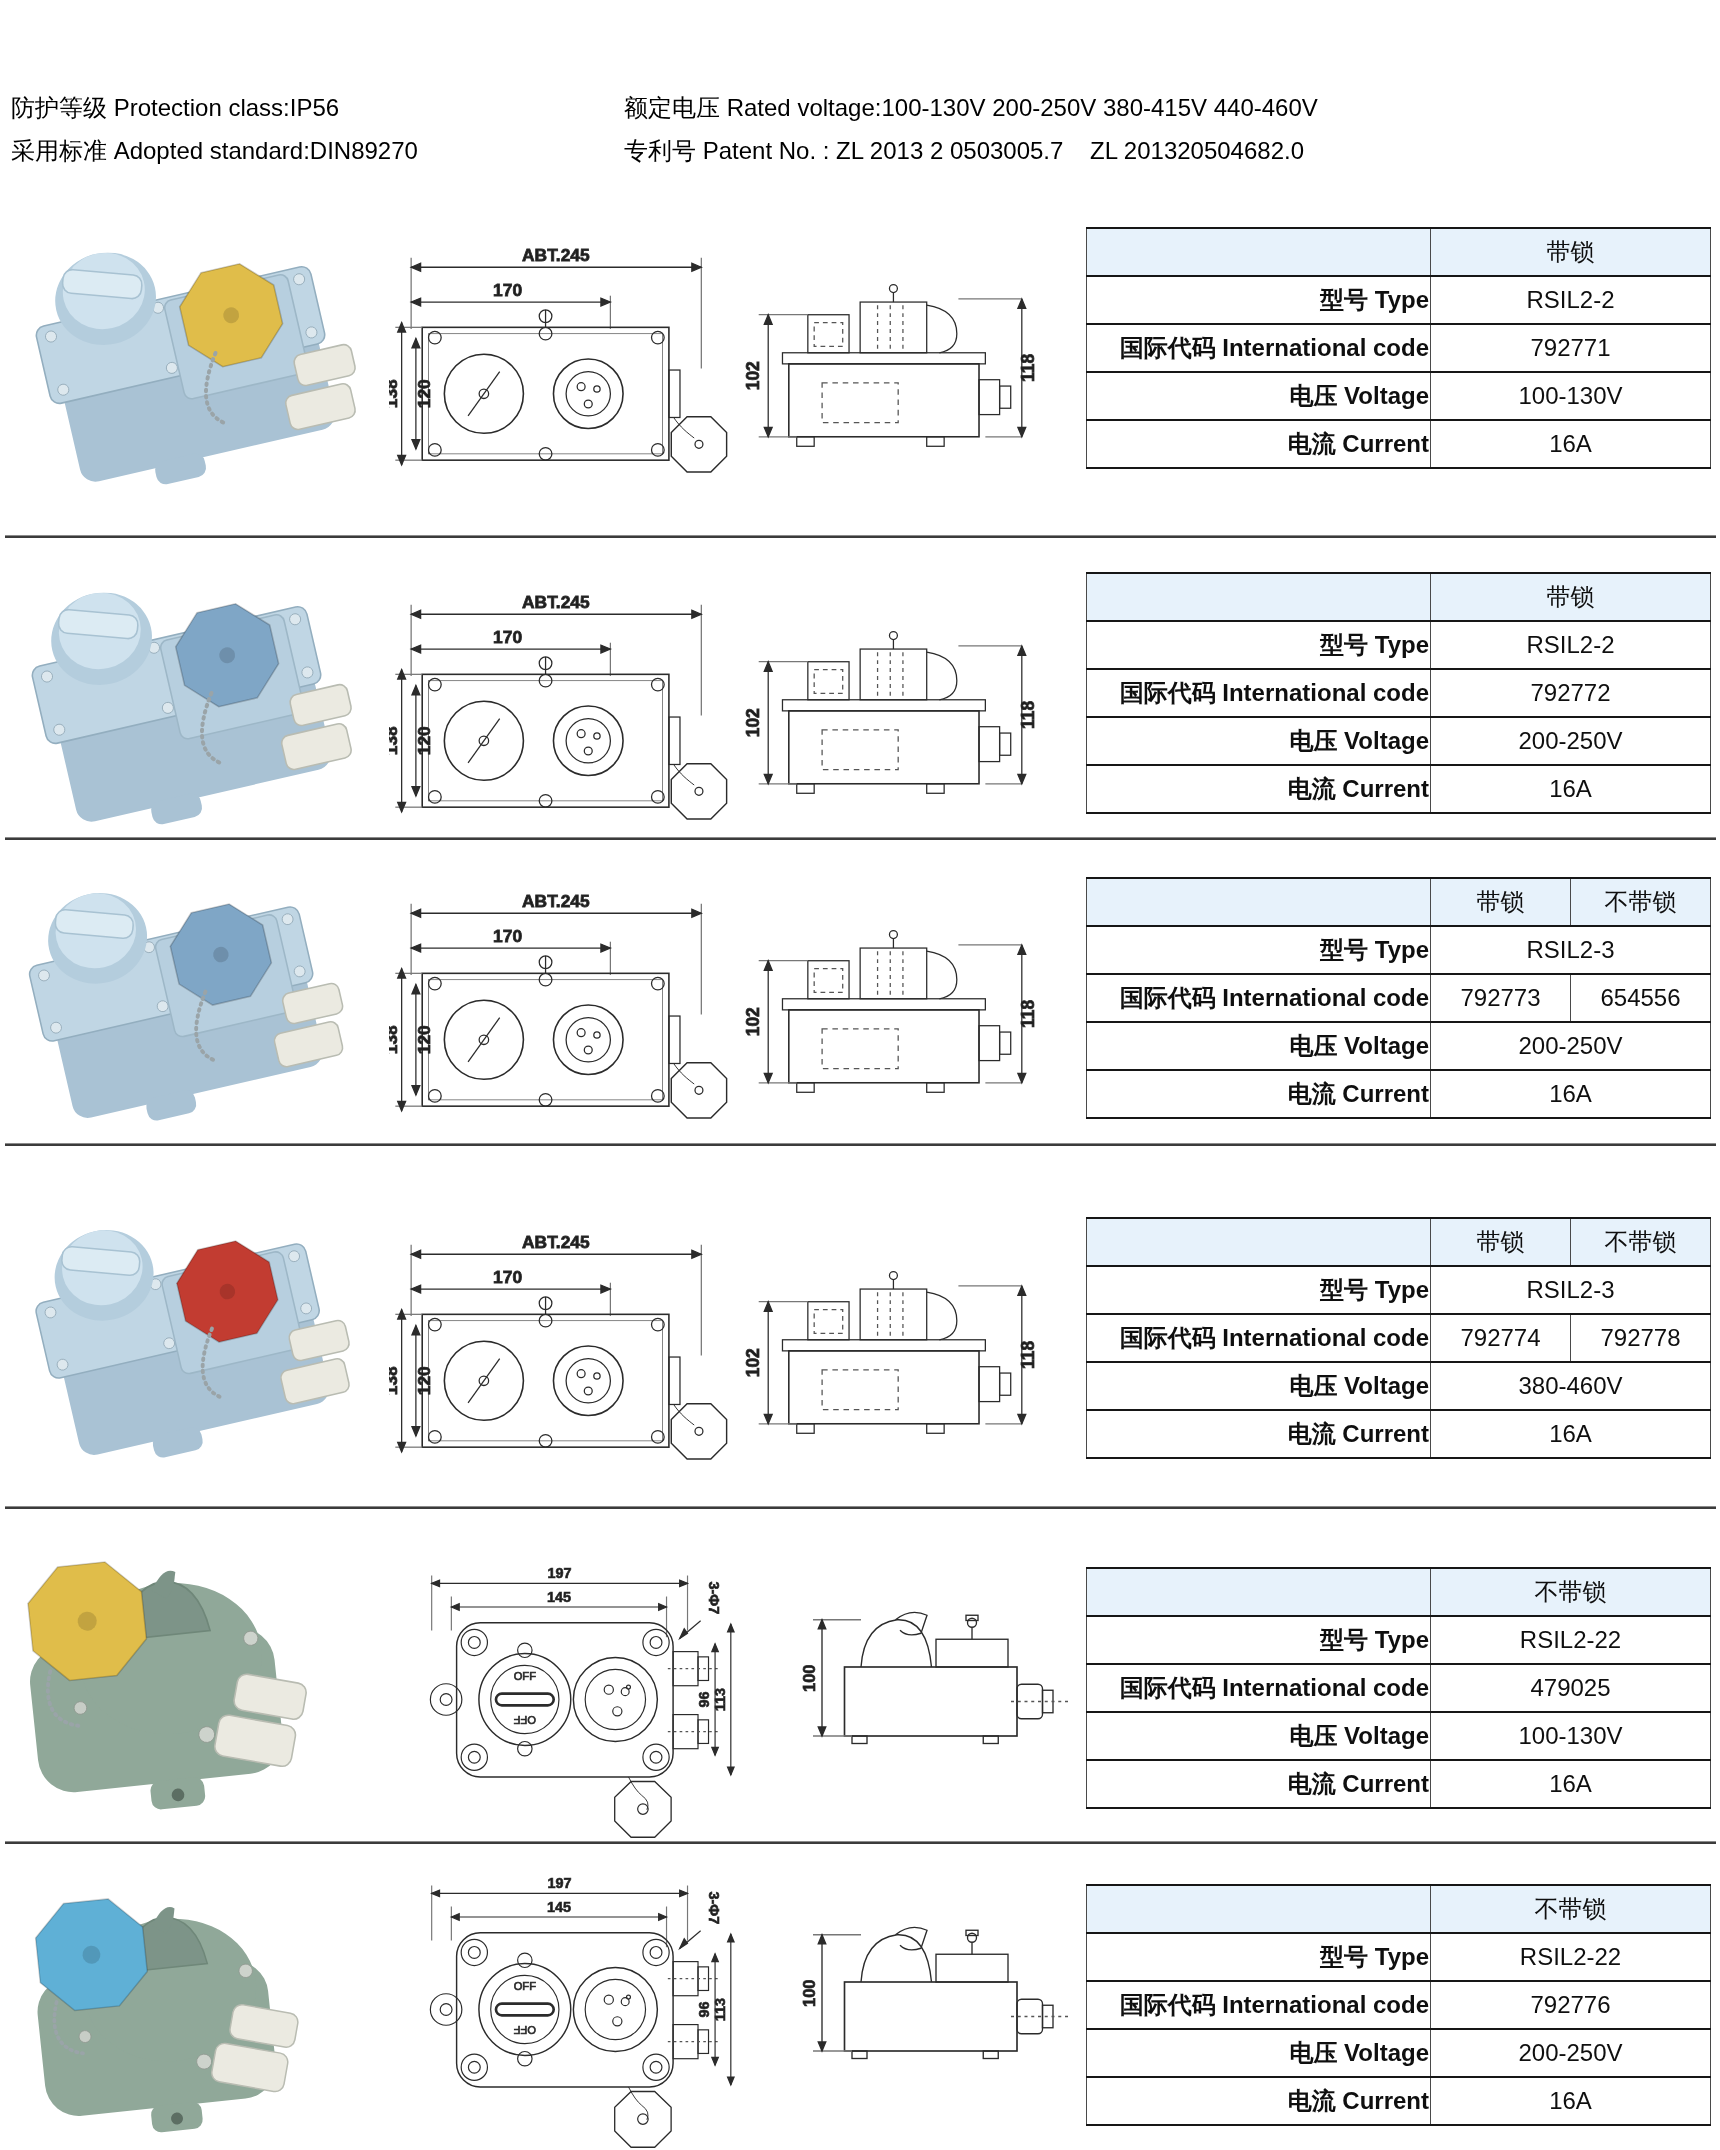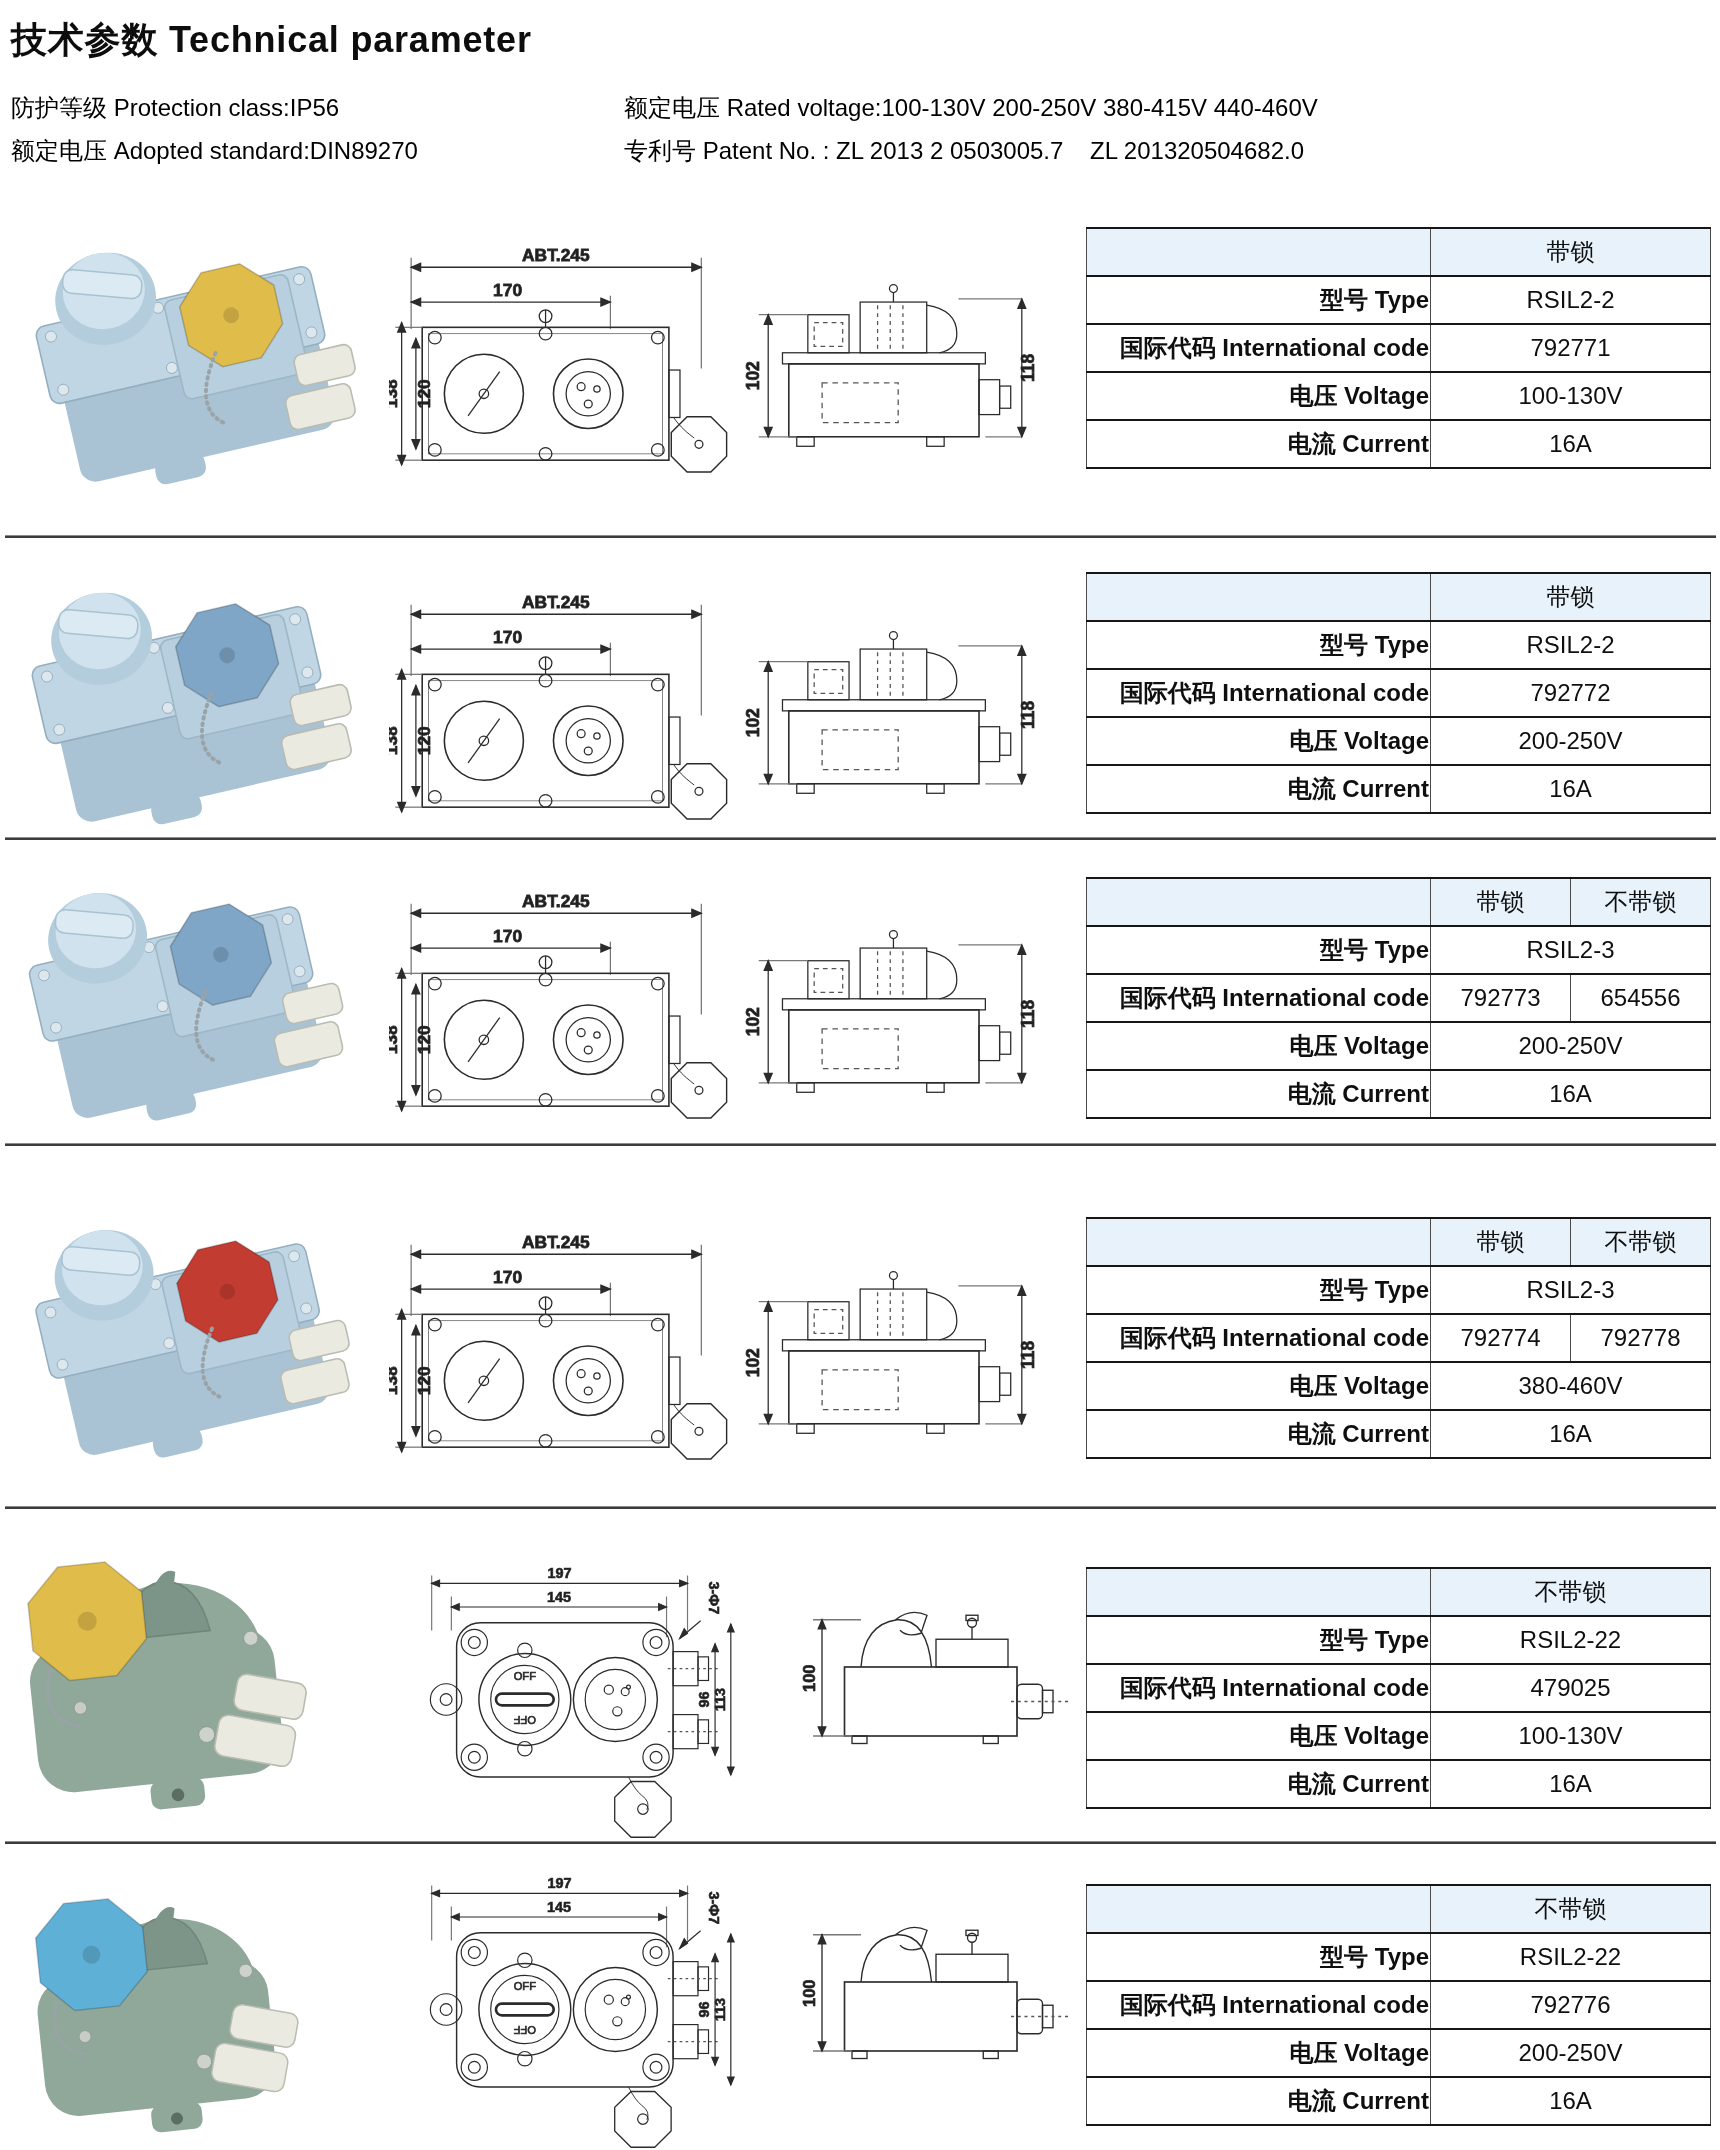--- a/index.html
+++ b/index.html
@@ -18,23 +18,22 @@
   table.spec tr.hdr td{background:#e7f2fb;}
   svg text{font-family:"Liberation Sans","DejaVu Sans",sans-serif;font-size:22px;fill:#1d1d1d;}
   svg text.off{font-size:17px;fill:#222;}
   .lineart{stroke:#2b2b2b;fill:none;}
 </style>
 </head>
 <body>
 
 <div id="page">
 
-  <div class="abs page-title" style="left:11px;top:16px;">技术参数  Technical parameter</div>
   <div class="abs spec-line" style="left:11px;top:92px;">防护等级 Protection class:IP56</div>
-  <div class="abs spec-line" style="left:11px;top:135px;">额定电压 Adopted standard:DIN89270</div>
+  <div class="abs spec-line" style="left:11px;top:135px;">采用标准 Adopted standard:DIN89270</div>
   <div class="abs spec-line" style="left:624px;top:92px;">额定电压 Rated voltage:100-130V 200-250V 380-415V 440-460V</div>
   <div class="abs spec-line" style="left:624px;top:135px;">专利号 Patent No. : ZL 2013 2 0503005.7&nbsp;&nbsp;&nbsp;&nbsp;ZL 201320504682.0</div>
 
   <svg class="abs" style="left:14.2px;top:225px;" width="348" height="269" viewBox="0 0 440 340">
     <g transform="rotate(-13 220 180)">
       <rect x="58" y="150" width="330" height="145" rx="20" fill="#a9c2d4"></rect>
       <rect x="150" y="288" width="64" height="30" rx="12" fill="#a9c2d4"></rect>
       <rect x="42" y="88" width="356" height="100" rx="12" stroke="#93aebf" stroke-width="2" fill="#c0d6e4"></rect>
       <circle cx="60" cy="103" r="7" fill="#dde8ee" stroke="#8fa6b4"></circle>
         <circle cx="60" cy="172" r="7" fill="#dde8ee" stroke="#8fa6b4"></circle>

